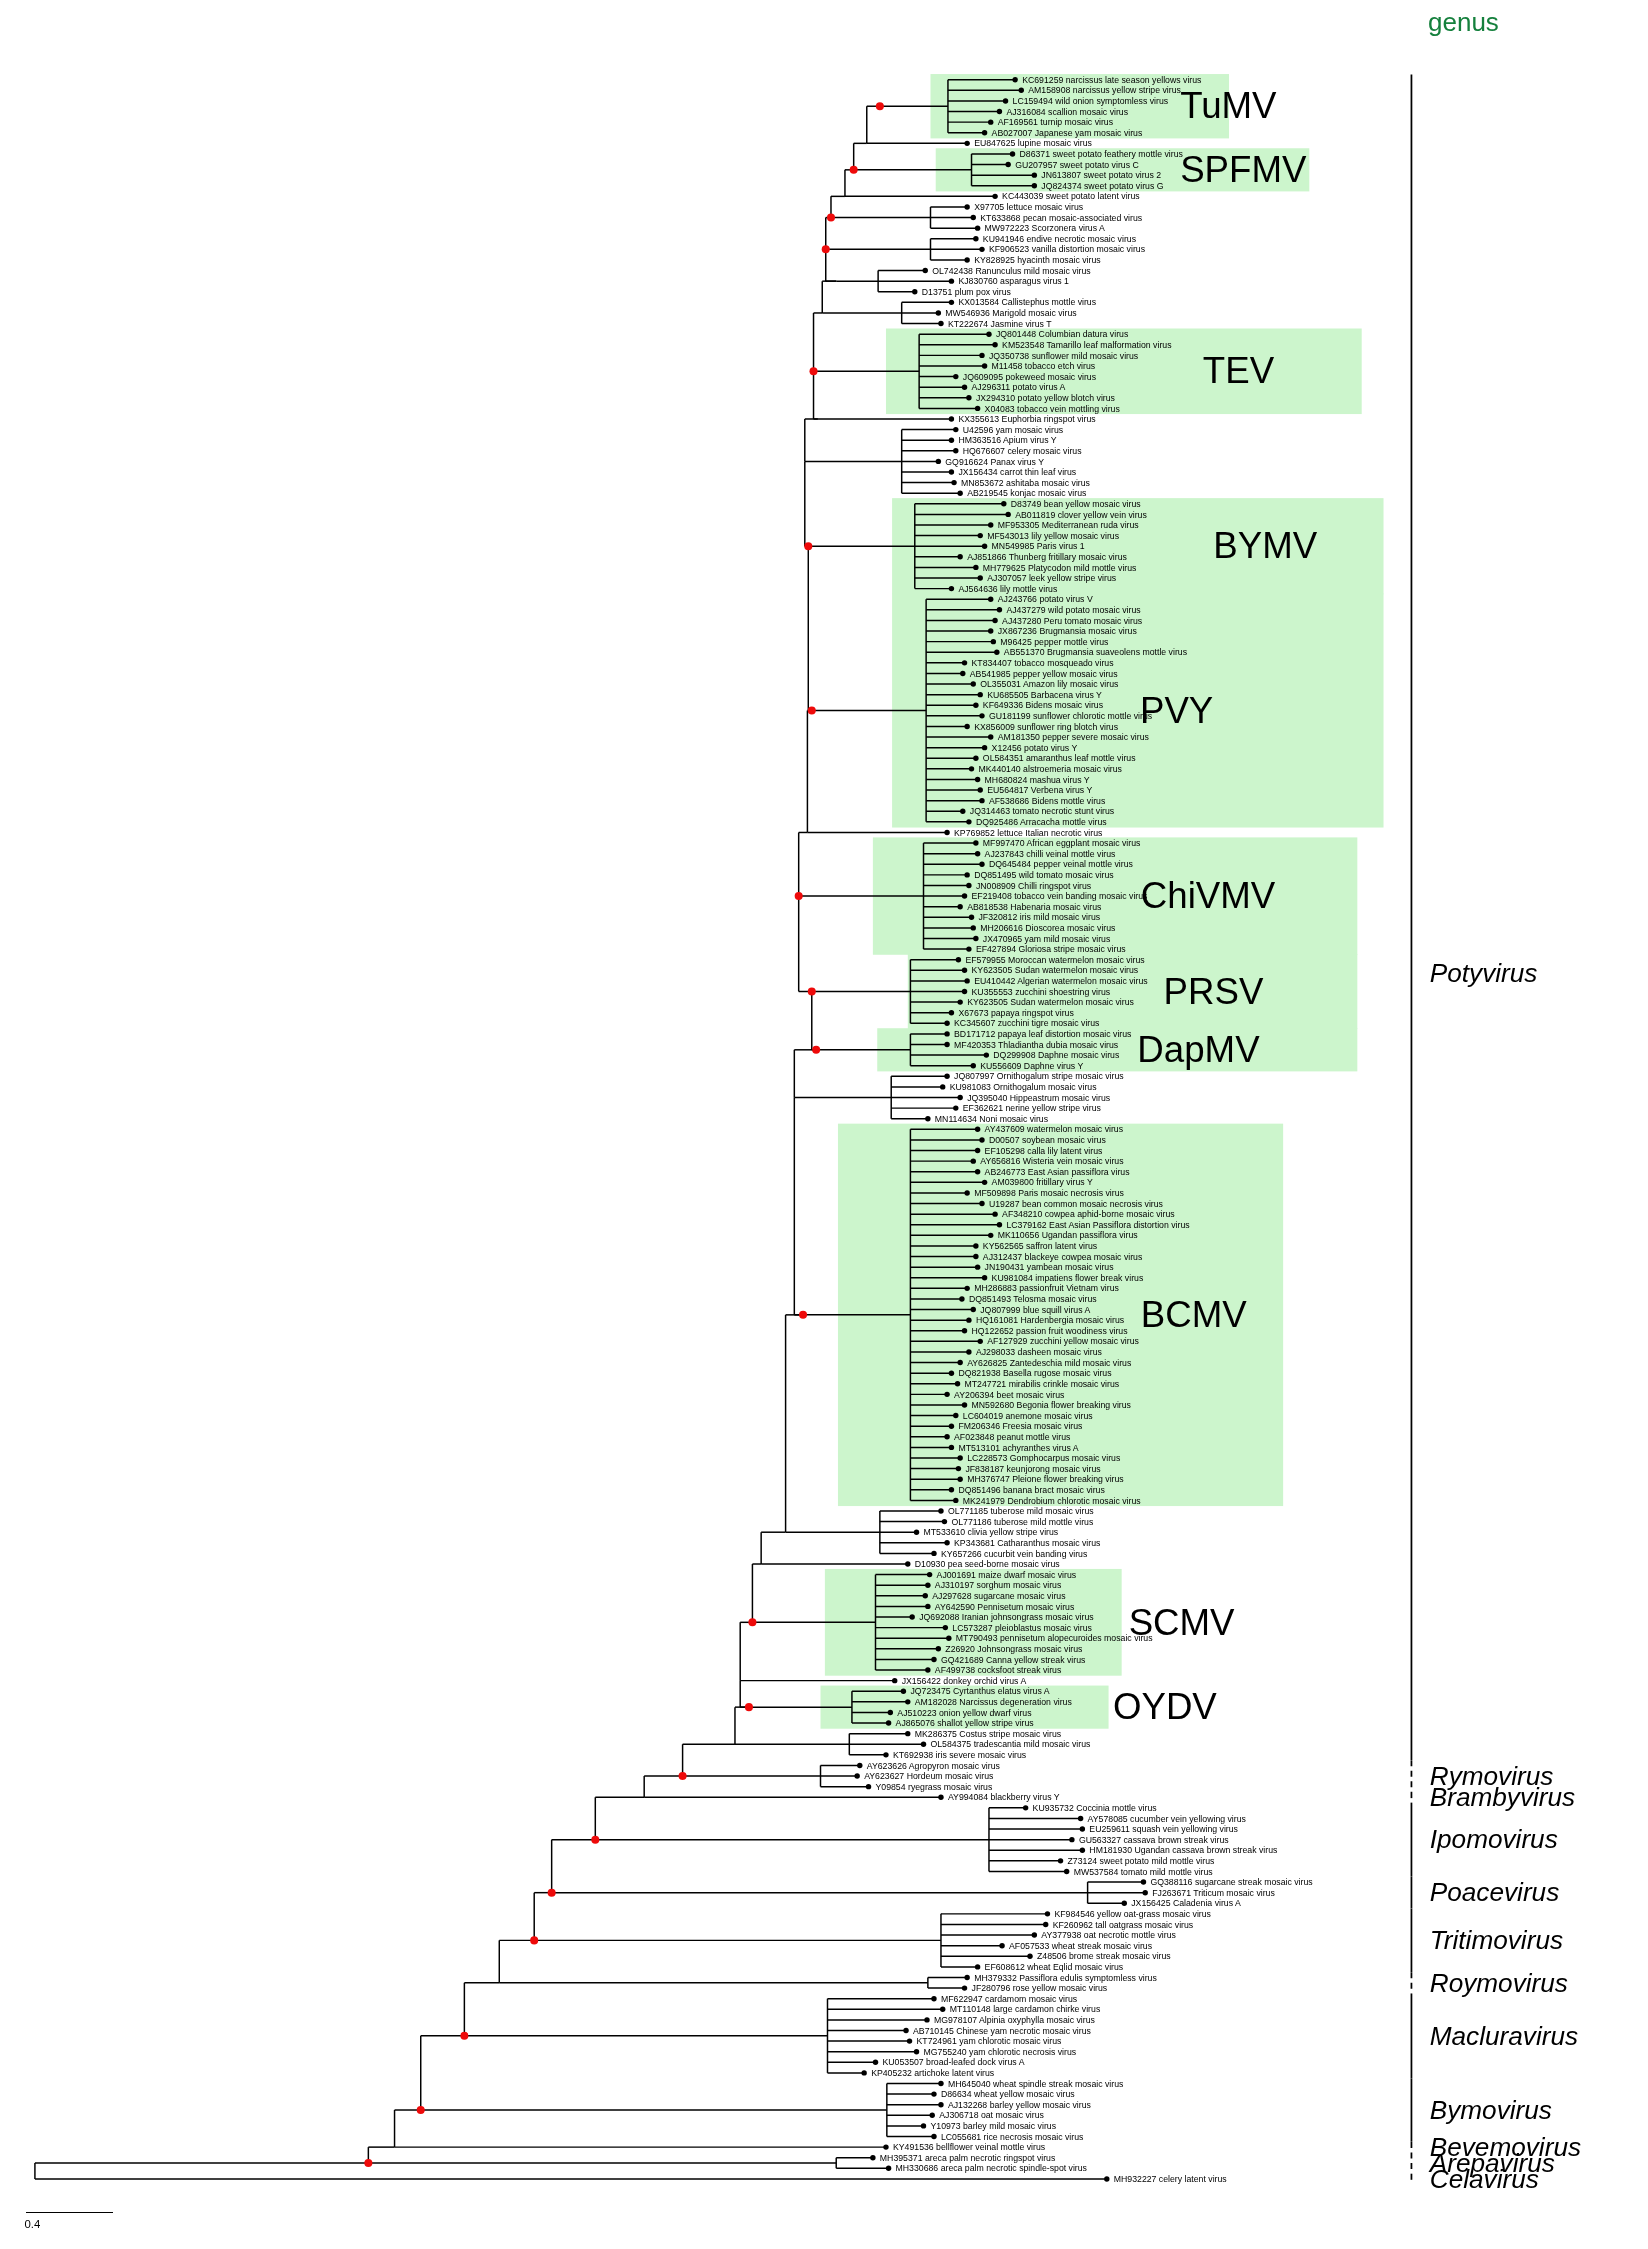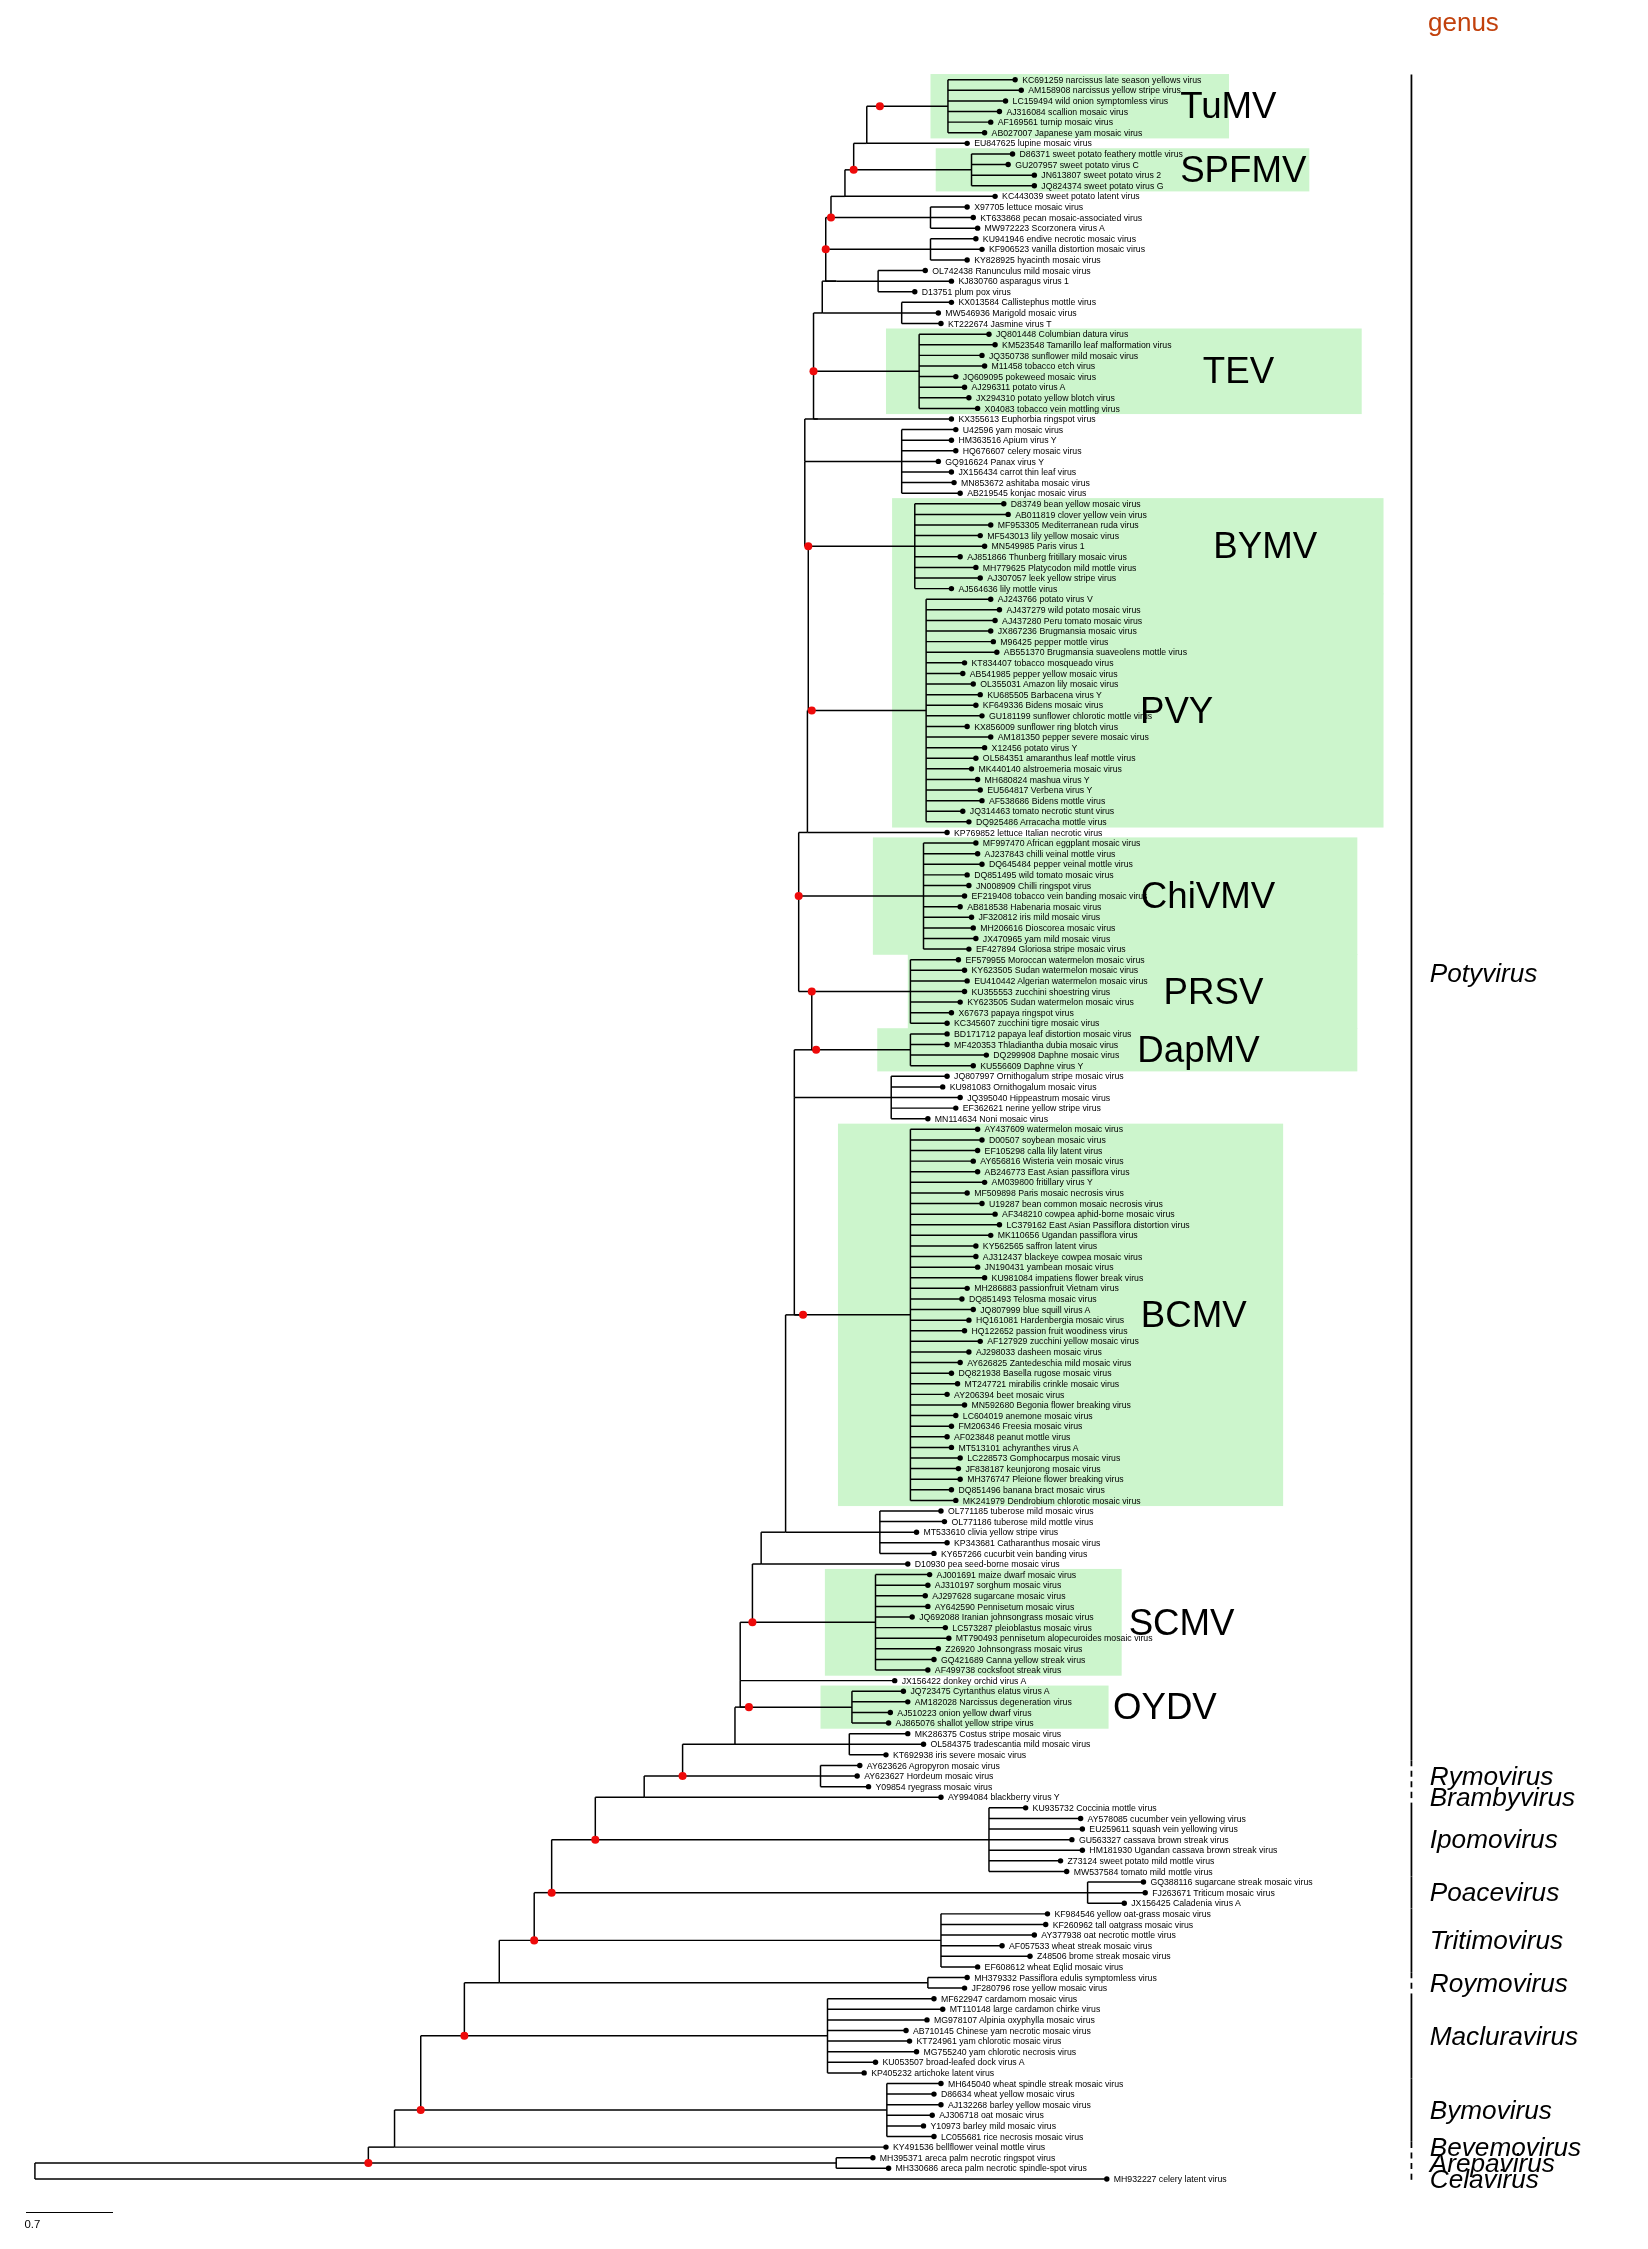--- a/index.html
+++ b/index.html
@@ -1,19 +1,19 @@
 <!DOCTYPE html>
 <html style="font-size:14px"><head>
 <meta charset="utf-8">
 <style>
   html,body{margin:0;padding:0;background:#ffffff;}
   body{width:1648px;height:2250px;position:relative;font-family:"Liberation Sans",sans-serif;overflow:hidden;}
   #stage{position:absolute;left:0;top:0;width:1648px;height:2250px;}
   svg{position:absolute;left:0;top:0;}
-  .genus-header{position:absolute;left:1428px;top:7px;font-size:26px;color:#c2410c;text-align:center;}
+  .genus-header{position:absolute;left:1428px;top:7px;font-size:26px;color:#15803d;text-align:center;}
   .scale-bar{position:absolute;left:26px;top:2212px;width:87px;border-top:1.9px solid #000;}
   .scale-label{position:absolute;left:24.4px;top:2218px;font-size:11.4px;color:#000;}
 </style>
 </head>
 <body>
 
 <div id="stage">
   <svg id="tree-svg" width="1648" height="2250" viewBox="0 0 1888 2577">
       <rect x="1066" y="84.5" width="342" height="73.73" fill="#ccf5cc"></rect>
       <rect x="1072" y="169.522" width="428" height="49.438" fill="#ccf5cc"></rect>
@@ -833,15 +833,15 @@
       <text x="1638" y="2426.959" font-size="30" font-style="italic" fill="#000" font-family="&quot;Liberation Sans&quot;,sans-serif">Bymovirus</text>
       <line x1="1617" y1="2453.4700000000003" x2="1617" y2="2465.4700000000003" stroke="#000" stroke-width="2" stroke-dasharray="7,5"></line>
       <text x="1638" y="2469.4700000000003" font-size="30" font-style="italic" fill="#000" font-family="&quot;Liberation Sans&quot;,sans-serif">Bevemovirus</text>
       <line x1="1617" y1="2465.616" x2="1617" y2="2489.762" stroke="#000" stroke-width="2" stroke-dasharray="7,5"></line>
       <text x="1638" y="2487.6890000000003" font-size="30" font-style="italic" fill="#000" font-family="&quot;Liberation Sans&quot;,sans-serif">Arepavirus</text>
       <line x1="1617" y1="2489.9080000000004" x2="1617" y2="2501.9080000000004" stroke="#000" stroke-width="2" stroke-dasharray="7,5"></line>
       <text x="1638" y="2505.9080000000004" font-size="30" font-style="italic" fill="#000" font-family="&quot;Liberation Sans&quot;,sans-serif">Celavirus</text>
     </svg>
   <div class="genus-header">genus</div>
   <div class="scale-bar"></div>
-  <div class="scale-label">0.7</div>
+  <div class="scale-label">0.4</div>
 </div>
 
 
 </body></html>

